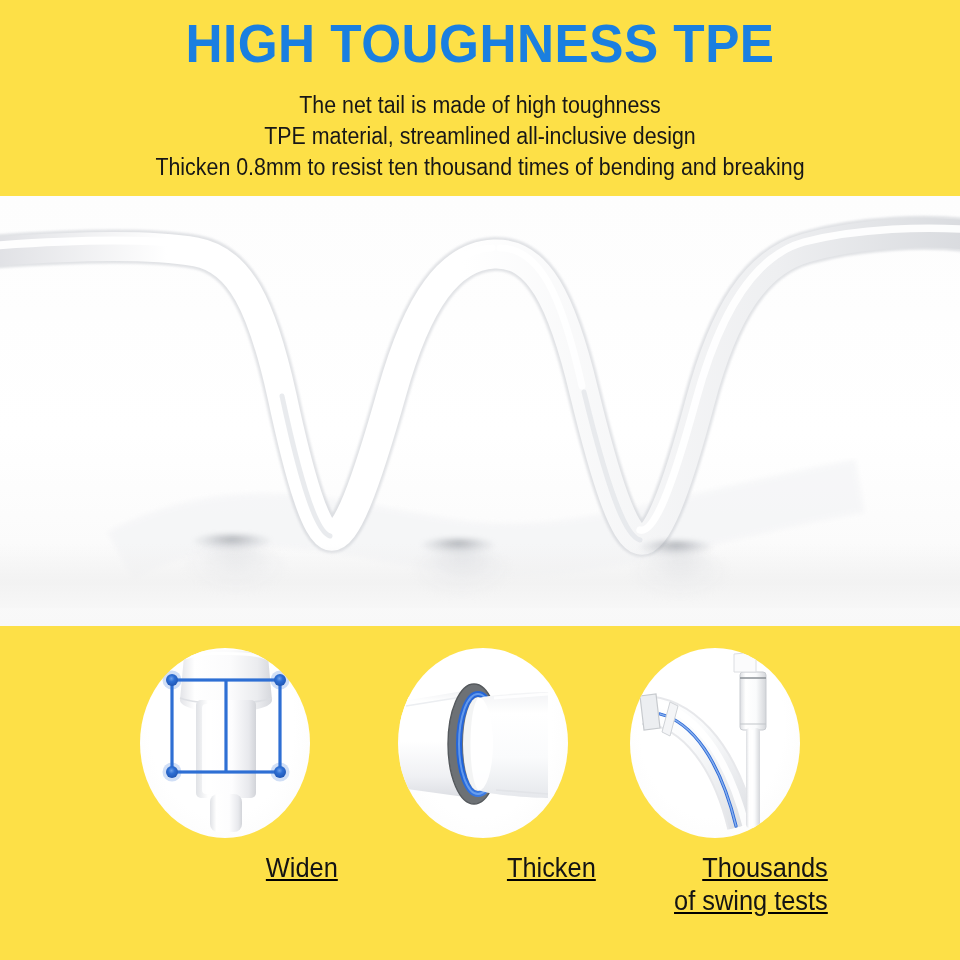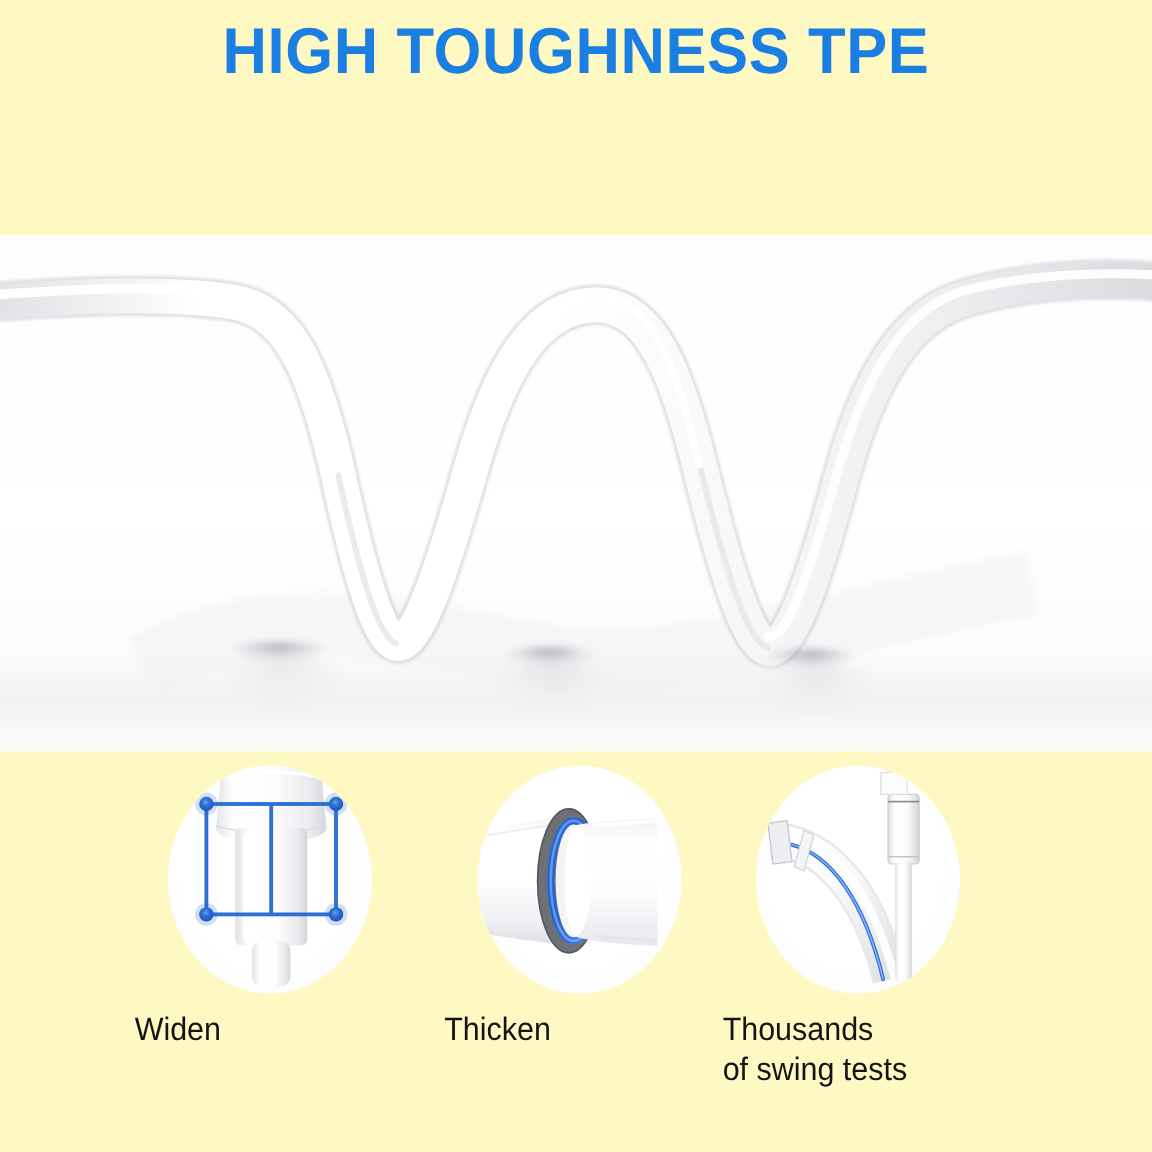--- a/index.html
+++ b/index.html
@@ -2,21 +2,21 @@
 <html><head>
 <meta charset="utf-8">
 <style>
   html,body{margin:0;padding:0;}
   body{
     width:960px;height:960px;overflow:hidden;
     background:#f7f7f7;
     font-family:"Liberation Sans","DejaVu Sans",sans-serif;
     position:relative;
   }
-  .page{position:absolute;inset:0;background:#fef9c3;}
+  .page{position:absolute;inset:0;background:#fde047;}
 
   
   .title{
     position:absolute;left:0;top:14px;width:960px;
     text-align:center;
     font-size:54px;line-height:58px;
     font-weight:700;
     letter-spacing:0.5px;
     color:#1a7fe0;
     transform:scaleX(0.95);
@@ -51,21 +51,21 @@
     filter:blur(2.5px);
   }
   .refl{
     position:absolute;height:46px;border-radius:50%;
     background:radial-gradient(ellipse at 50% 0%,rgba(200,202,208,.38) 0%,rgba(225,226,230,.16) 50%,rgba(247,247,247,0) 80%);
     filter:blur(4px);
   }
 
   
   .features{position:absolute;left:0;top:636px;width:960px;height:300px;}
-  .feat{position:absolute;top:2px;width:240px;text-align:left;}
+  .feat{position:absolute;top:12px;width:240px;text-align:right;text-decoration:underline;}
   .circle{
     position:relative;margin:0 auto;
     width:170px;height:190px;border-radius:50%;
     background:radial-gradient(ellipse at 48% 40%,#ffffff 0%,#ffffff 58%,#fcfcfc 78%,#f8f8f8 100%);
     overflow:hidden;
   }
   .circle svg{position:absolute;left:0;top:0;}
   .flabel{
     margin-top:14px;color:#141414;
     font-size:27px;line-height:33px;
@@ -74,20 +74,25 @@
   }
   .flabel .l2{display:block;}
 </style>
 </head>
 <body>
 
 <div class="page">
 
   <div class="title">HIGH TOUGHNESS TPE</div>
 
+  <div class="subtitle">
+    <span class="ln">The net tail is made of high toughness</span>
+    <span class="ln">TPE material, streamlined all-inclusive design</span>
+    <span class="ln">Thicken 0.8mm to resist ten thousand times of bending and breaking</span>
+  </div>
 
   <div class="hero">
     <svg width="960" height="430" viewBox="0 0 960 430">
       <defs>
         <linearGradient id="tube" x1="0" y1="0" x2="0" y2="1">
           <stop offset="0%" stop-color="#e9eaec"></stop>
           <stop offset="14%" stop-color="#ffffff"></stop>
           <stop offset="42%" stop-color="#ffffff"></stop>
           <stop offset="74%" stop-color="#f2f3f5"></stop>
           <stop offset="100%" stop-color="#dcdee2"></stop>

